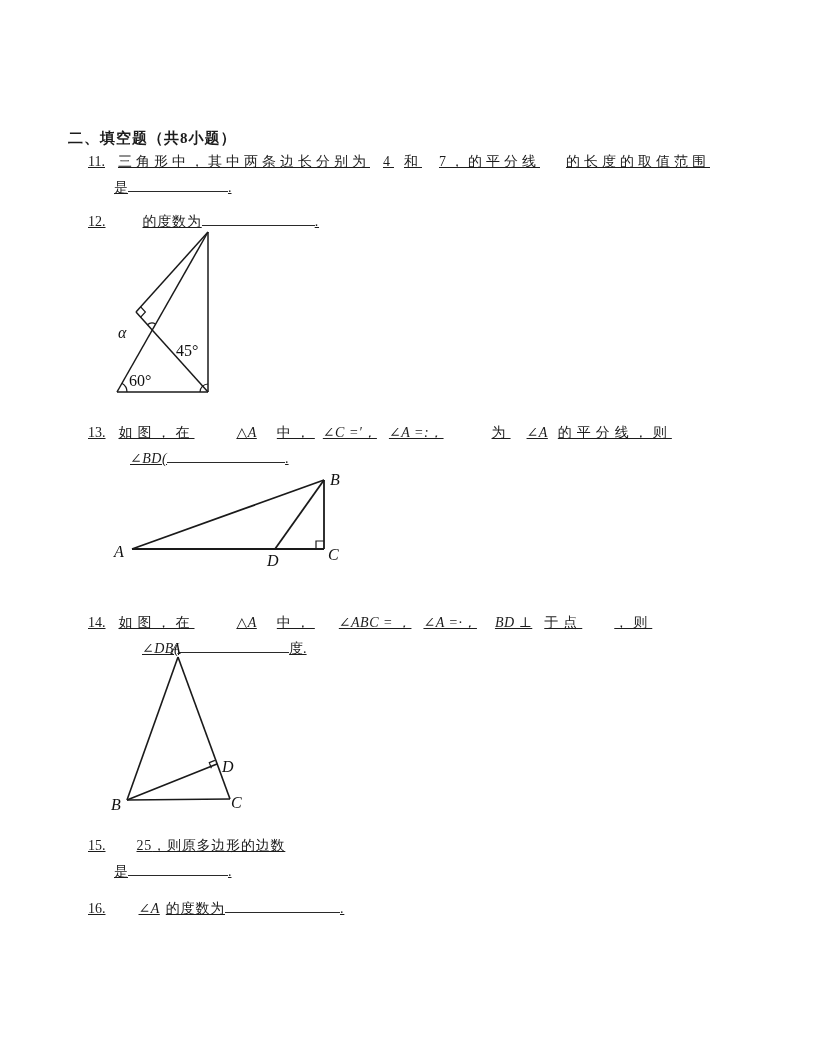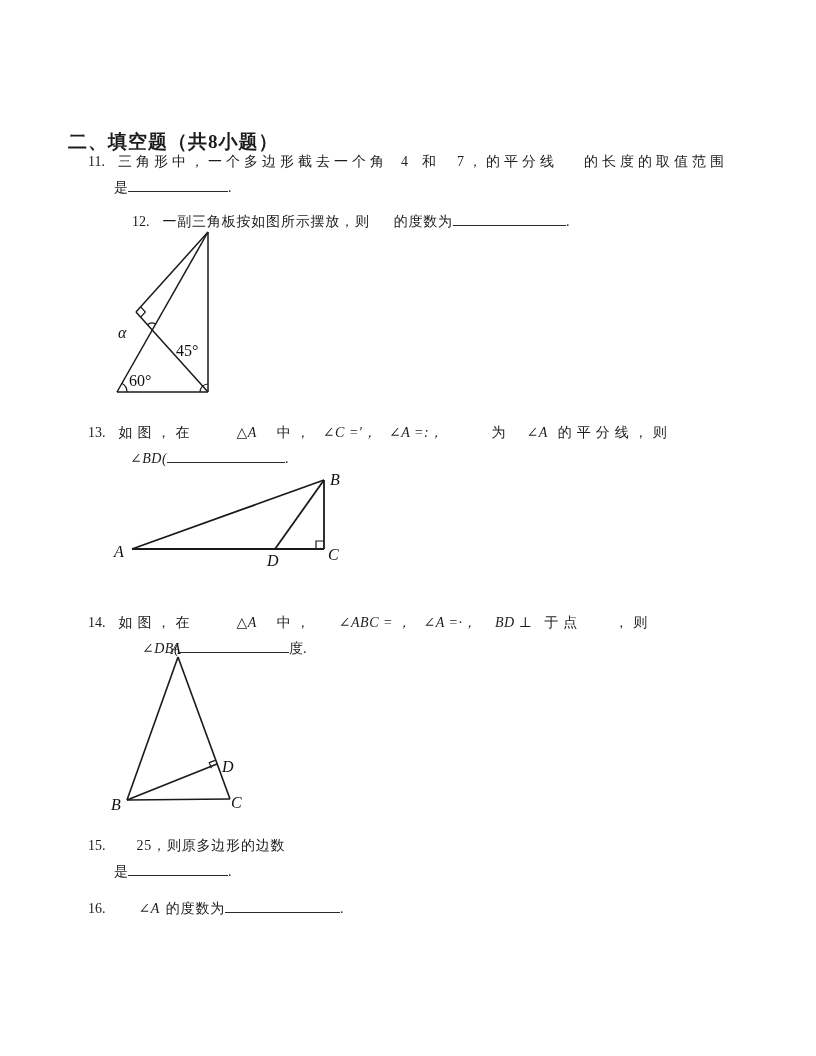--- a/index.html
+++ b/index.html
@@ -7,23 +7,23 @@
     position: relative;
     width: 816px; height: 1056px;
     background: #ffffff;
     font-family: "Liberation Serif", "DejaVu Serif", serif;
     color: #1c1c1c;
     font-size: 14px;
     overflow: hidden;
   }
   .sec-header {
     position: absolute; left: 68px; top: 129px;
-    font-weight: bold; font-size: 19px; letter-spacing: 1px;
+    font-weight: bold; font-size: 15px; letter-spacing: 1px;
   }
-  .q { position: absolute; left: 88px; }
+  .q { position: absolute; left: 88px; text-decoration: underline; }
   .line { display: flex; align-items: baseline; white-space: nowrap; height: 19px; }
   .qnum { margin-right: 13px; letter-spacing: 0; }
   .ls4 > span { letter-spacing: 4px; }
   .ls5 > span { letter-spacing: 5px; }
   .ls1 > span { letter-spacing: 0.8px; }
   .ls4 > .qnum, .ls5 > .qnum, .ls1 > .qnum { letter-spacing: 0; }
   .math { font-style: italic; letter-spacing: 0.5px !important; }
   .gap { display: inline-block; }
   .blank {
     display: inline-block; height: 15px;
@@ -38,42 +38,41 @@
 </head>
 <body>
 
 <div class="page">
 
   <div class="sec-header">二、填空题（共8小题）</div>
 
   <div class="q" style="top:153px;">
     <div class="line ls4">
       <span class="qnum">11.</span>
-      <span>三角形中，一个多边形截去一个角</span>
+      <span>三角形中，其中两条边长分别为</span>
       <span class="gap" style="width:13px"></span>
       <span>4</span>
       <span class="gap" style="width:10px"></span>
       <span>和</span>
       <span class="gap" style="width:17px"></span>
       <span>7</span>
       <span>，的平分线</span>
       <span class="gap" style="width:26px"></span>
       <span>的长度的取值范围</span>
     </div>
     <div class="line l2" style="margin-left:26px">
       <span>是</span>
       <span class="blank" style="width:100px"></span>
       <span>.</span>
     </div>
   </div>
 
-  <div class="q" style="top:210px;margin-left:44px;">
+  <div class="q" style="top:210px;">
     <div class="line ls1">
       <span class="qnum">12.</span>
-      <span>一副三角板按如图所示摆放，则</span>
       <span class="gap" style="width:24px"></span>
       <span>的度数为</span>
       <span class="blank" style="width:113px"></span>
       <span>.</span>
     </div>
   </div>
 
   <svg class="fig" style="left:104px; top:226px;" width="120" height="178" viewBox="0 0 120 178">
     <path d="M 104 6 L 13 166" stroke-width="1.5"></path>
     <path d="M 13 166 L 104 166" stroke-width="1.5"></path>

